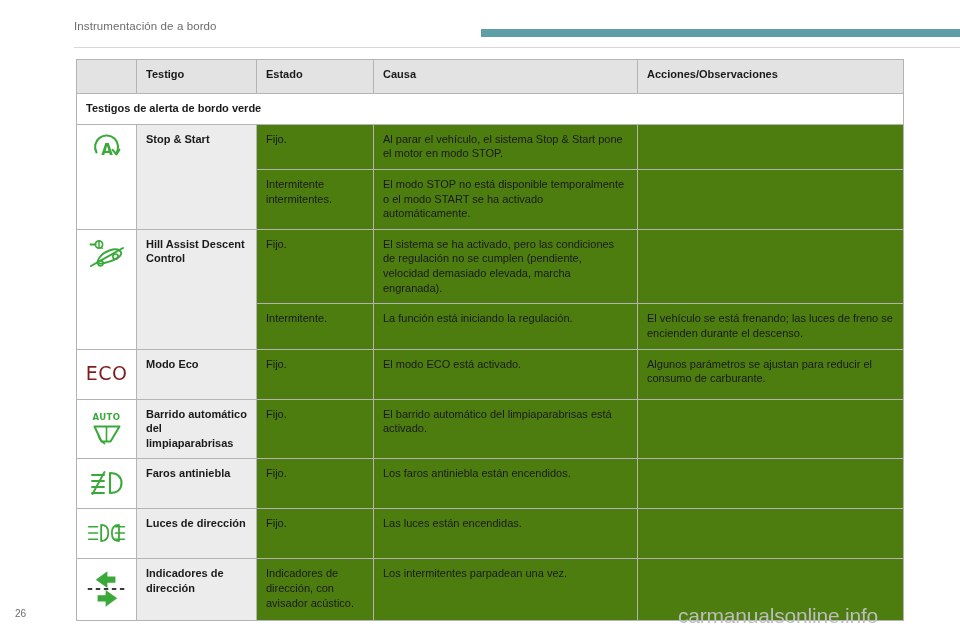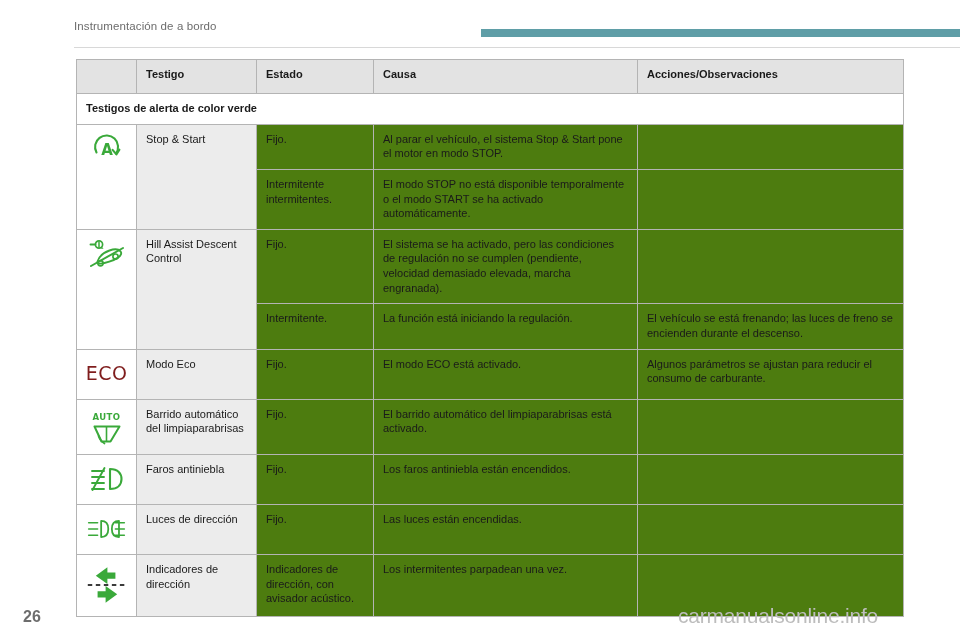--- a/index.html
+++ b/index.html
@@ -95,21 +95,21 @@
   }
 
   td.icon-cell {
     background: #ffffff;
     text-align: center;
     vertical-align: middle;
     padding: 4px 2px;
   }
   td.name-cell {
     background: #ececec;
-    font-weight: normal;
+    font-weight: bold;
   }
   td.plain-cell {
     background: #4d7c0f;
   }
 
   .icon-wrap {
     display: flex;
     align-items: center;
     justify-content: center;
     width: 100%;
@@ -139,24 +139,24 @@
     font-size: 8.5px;
     font-weight: bold;
     letter-spacing: 0.4px;
     margin-bottom: 1px;
     font-family: "DejaVu Sans", sans-serif;
   }
 
   
   #page-number {
     position: absolute;
-    left: 23px;
+    left: 15px;
     top: 608px;
-    font-size: 16px;
-    font-weight: bold;
+    font-size: 10px;
+    font-weight: normal;
     color: #6d6d6d;
   }
   #watermark {
     position: absolute;
     left: 678px;
     top: 604px;
     font-size: 21px;
     color: #bdbdbd;
     letter-spacing: -0.2px;
     white-space: nowrap;
@@ -183,21 +183,21 @@
     <tr>
       <th class="hdr-icon"></th>
       <th>Testigo</th>
       <th>Estado</th>
       <th>Causa</th>
       <th>Acciones/Observaciones</th>
     </tr>
   </thead>
   <tbody>
     <tr class="section-row">
-      <td colspan="5">Testigos de alerta de color verde</td>
+      <td colspan="5">Testigos de alerta de bordo verde</td>
     </tr>
 
     <tr>
       <td class="icon-cell" rowspan="2">
         <div class="icon-wrap">
           <svg width="34" height="34" viewBox="0 0 34 34" aria-hidden="true">
             <path d="M6.5 20.5 A11.5 11.5 0 1 1 26 21.5" fill="none" stroke="#3aa93a" stroke-width="2.1" stroke-linecap="round"></path>
             <path d="M22.6 17.8 L26.4 22.4 L29.4 17.6" fill="none" stroke="#3aa93a" stroke-width="2.1" stroke-linecap="round" stroke-linejoin="round"></path>
             <text x="17" y="23" text-anchor="middle" font-family="DejaVu Sans, sans-serif" font-size="15" font-weight="bold" fill="#3aa93a">A</text>
           </svg>

